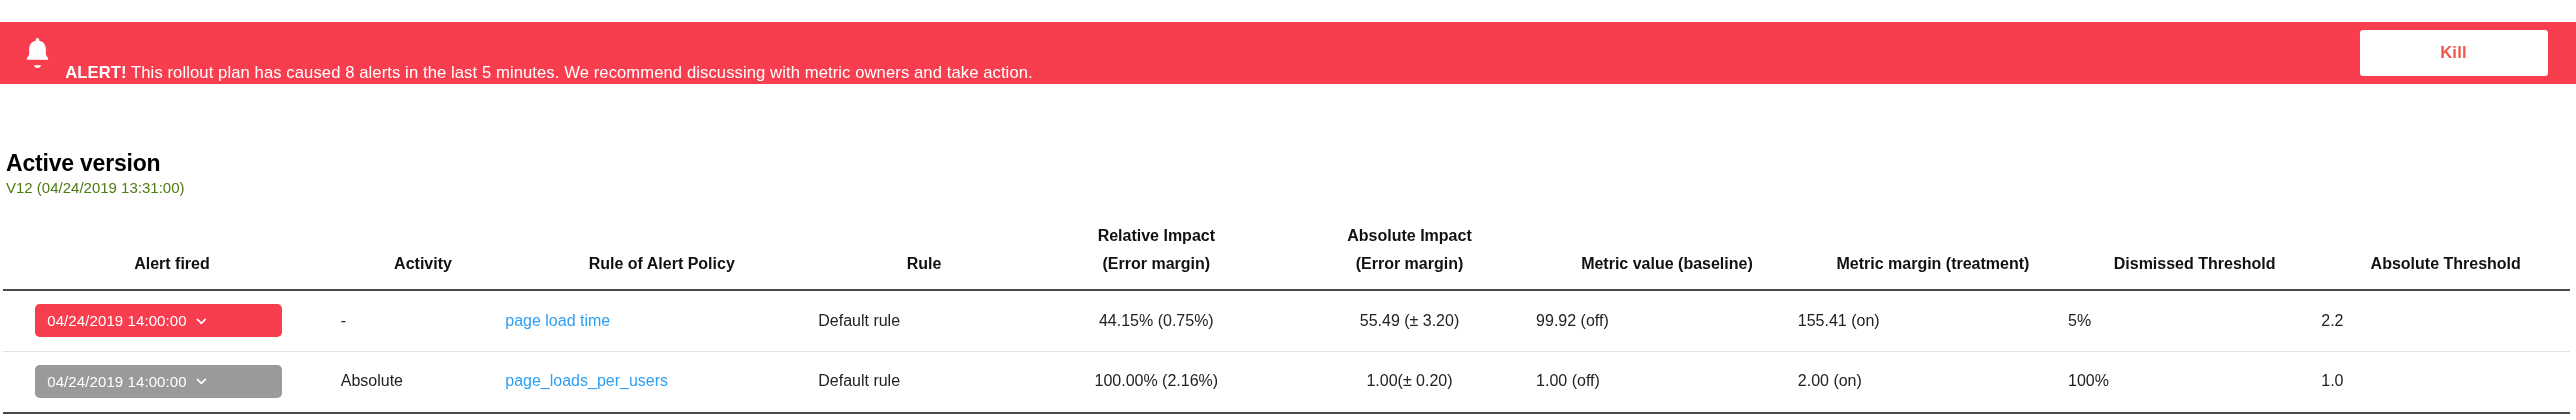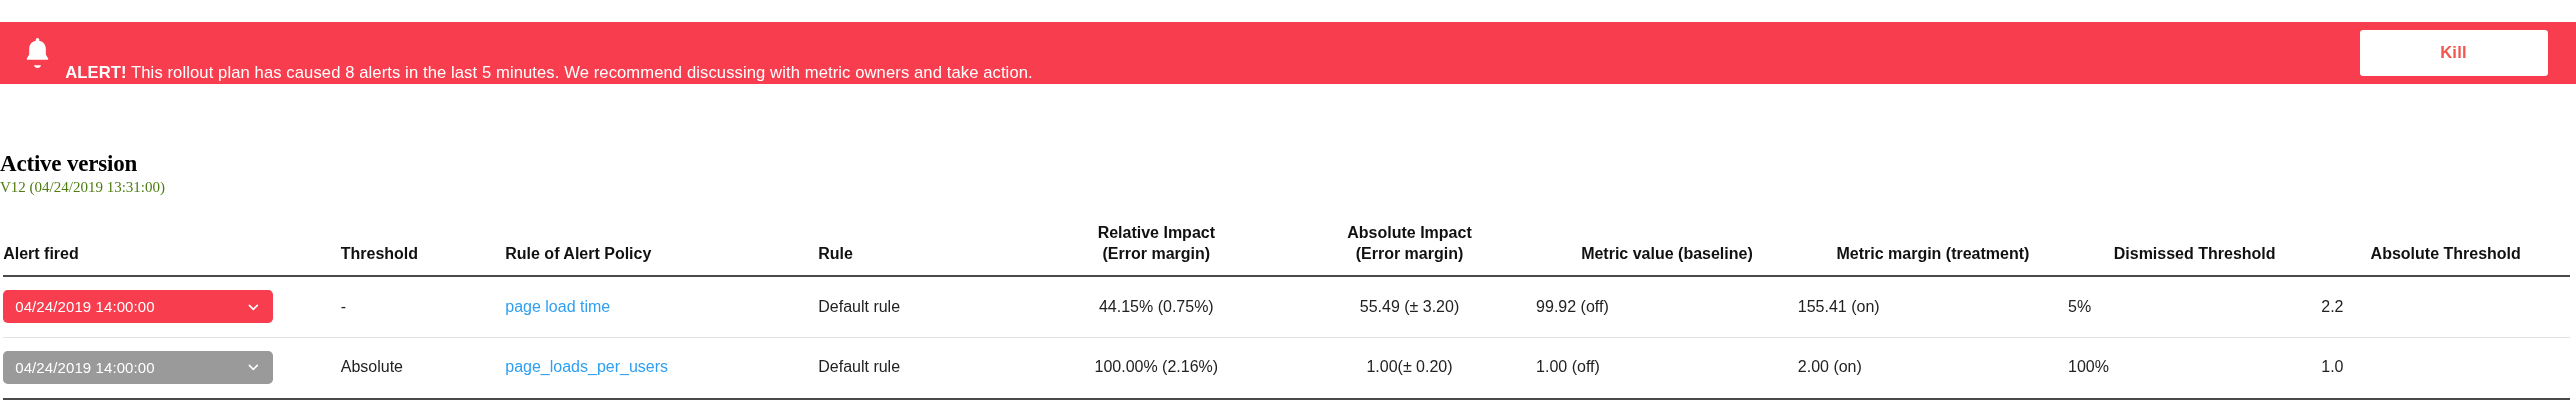--- a/index.html
+++ b/index.html
@@ -65,23 +65,22 @@
     font-size: 16.6px;
     font-weight: 700;
     letter-spacing: 0.2px;
     cursor: pointer;
     padding: 0;
   }
 
   
   .version-block {
     position: absolute;
-    left: 0;
+    left: 6px;
     top: 150px;
-    font-family: Liberation Serif, serif;
   }
   .version-title {
     font-size: 23px;
     font-weight: 700;
     color: #000000;
     line-height: 27px;
     letter-spacing: -0.2px;
   }
   .version-sub {
     font-size: 15px;
@@ -99,38 +98,38 @@
     width: 2567px;
     border-collapse: collapse;
     table-layout: fixed;
   }
   .alerts-table thead th {
     font-size: 16px;
     font-weight: 700;
     color: #111111;
     padding: 0 0 11px 0;
     vertical-align: bottom;
-    line-height: 21px;
+    line-height: 28px;
     border-bottom: 2.4px solid #4a4a4a;
     white-space: pre-line;
   }
   .alerts-table tbody td {
     font-size: 16px;
     font-weight: 400;
     color: #222222;
     padding: 13.4px 0 13.4px 0;
     vertical-align: middle;
     border-bottom: 0.8px solid #e2e2e2;
     line-height: 20.6px;
   }
   .alerts-table tbody tr:last-child td {
     border-bottom: 2.4px solid #4a4a4a;
   }
 
-  .th-left   { text-align: left; }
+  .th-left   { text-align: center; }
   .th-center { text-align: center; }
 
   .col-alert   { width: 316px; }
   .col-activity{ width: 154px; }
   .col-policy  { width: 293px; }
   .col-rule    { width: 198px; }
   .col-relimp  { width: 237px; }
   .col-absimp  { width: 237px; }
   .col-mvb     { width: 245px; }
   .col-mvt     { width: 253px; }
@@ -138,32 +137,33 @@
   .col-absthr  { width: 233px; }
 
   .cell-left   { text-align: left; }
   .cell-center { text-align: center; }
   .cell-right  { text-align: left; padding-right: 17.4px !important; }
 
   
   .alert-pill {
     display: inline-flex;
     align-items: center;
-    justify-content: space-between;
-    width: 270px;
+    justify-content: flex-start;
+    width: 247px;
     height: 33px;
     border-radius: 4.7px;
     padding: 0 13.4px 0 12px;
     color: #ffffff;
     font-size: 15px;
     line-height: 33px;
     cursor: pointer;
     border: none;
     font-family: "Liberation Sans", sans-serif;
     letter-spacing: 0.1px;
+    margin-left: 32px;
   }
   .alert-pill.red  { background: #F73D4E; }
   .alert-pill.gray { background: #9a9a9a; }
   .alert-pill .chev {
     width: 12.7px;
     height: 12.7px;
     flex: 0 0 auto;
     margin-left: 8px;
     display: block;
   }
@@ -207,21 +207,21 @@
     <col class="col-relimp">
       <col class="col-absimp">
       <col class="col-mvb">
       <col class="col-mvt">
     <col class="col-relthr">
       <col class="col-absthr">
   </colgroup>
   <thead>
     <tr>
       <th class="th-left">Alert fired</th>
-      <th class="th-left">Threshold</th>
+      <th class="th-left">Activity</th>
       <th class="th-left">Rule of Alert Policy</th>
       <th class="th-left">Rule</th>
       <th class="th-center">Relative Impact
 (Error margin)</th>
       <th class="th-center">Absolute Impact
 (Error margin)</th>
       <th class="th-center">Metric value (baseline)</th>
       <th class="th-center">Metric margin (treatment)</th>
       <th class="th-center">Dismissed Threshold</th>
       <th class="th-center">Absolute Threshold</th>

